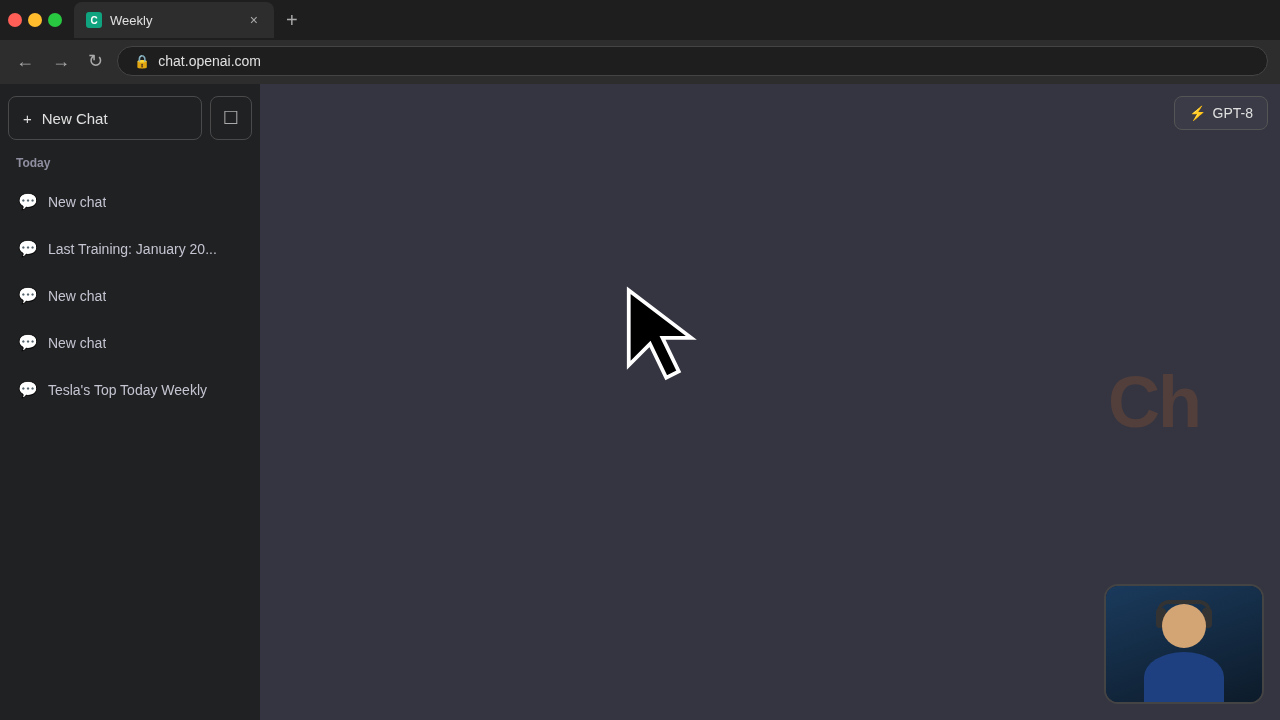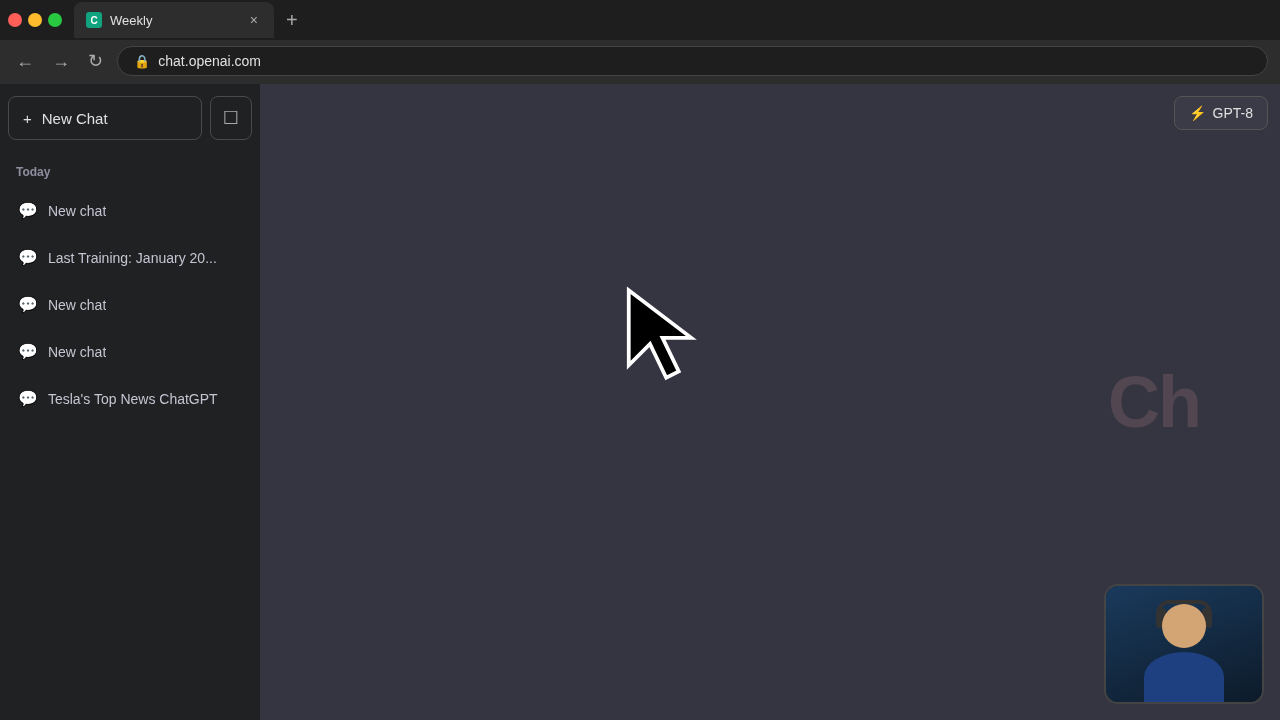--- a/index.html
+++ b/index.html
@@ -172,21 +172,20 @@
       padding: 10px 12px;
       cursor: pointer;
     }
 
     .section-label {
       color: #8e8ea0;
       font-size: 12px;
       font-weight: 600;
       padding: 4px 8px;
       text-transform: none;
-      margin-top: 9px;
     }
 
     .chat-item {
       display: flex;
       align-items: center;
       gap: 10px;
       padding: 10px 10px;
       border-radius: 8px;
       color: #c5c5d2;
       font-size: 14px;
@@ -233,21 +232,21 @@
 
     .gpt-lightning {
       color: #f0c040;
     }
 
     .content-title {
       position: absolute;
       top: 50%;
       right: 80px;
       transform: translateY(-50%);
-      color: #fca5a5;
+      color: #f97316;
       font-size: 72px;
       font-weight: 700;
       opacity: 0.15;
       letter-spacing: -2px;
     }
 
     
     .cursor-overlay {
       position: absolute;
       left: 360px;
@@ -405,21 +404,21 @@
       <span class="chat-label">New chat</span>
     </div>
 
     <div class="chat-item">
       <span class="chat-icon">💬</span>
       <span class="chat-label">New chat</span>
     </div>
 
     <div class="chat-item">
       <span class="chat-icon">💬</span>
-      <span class="chat-label">Tesla's Top News ChatGPT</span>
+      <span class="chat-label">Tesla's Top Today Weekly</span>
     </div>
 
   </div>
 
   <div class="content-area">
 
     <div class="content-header">
       <div class="gpt-badge">
         <span class="gpt-lightning">⚡</span>
         <span>GPT-8</span>

